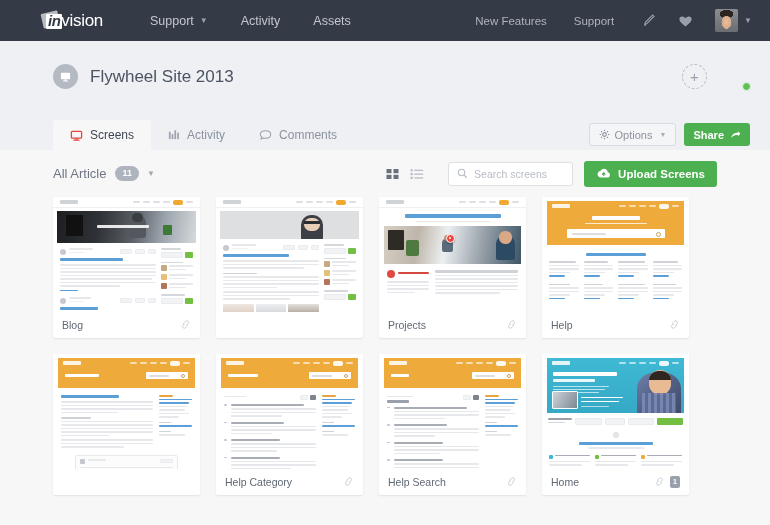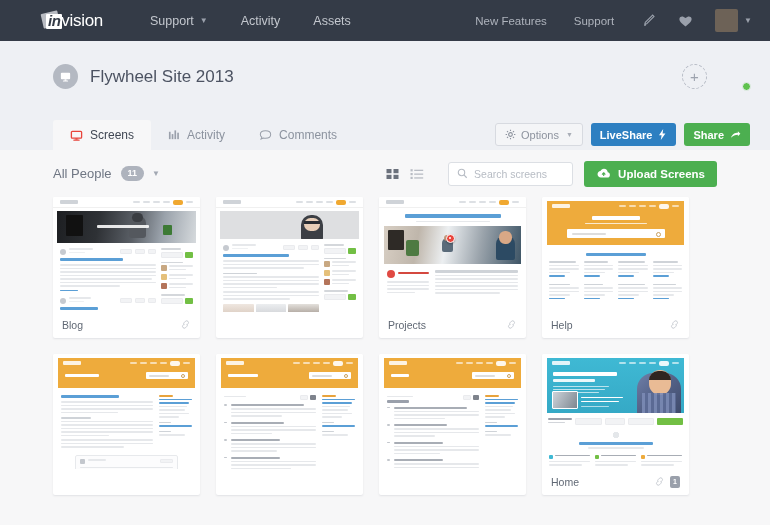--- a/index.html
+++ b/index.html
@@ -34,21 +34,21 @@
   .logo-vision {
     position: relative; z-index: 2; color: #fff; font-size: 17px;
     letter-spacing: -0.3px; line-height: 20px;
   }
   .nav-links { display: flex; margin-left: 47px; }
   .nav-link {
     color: #c3c7ce; font-size: 12.5px; margin-right: 33px;
     cursor: pointer; display: flex; align-items: center;
   }
   .chev { margin-left: 6px; font-size: 8px; color: #9aa0ab; }
-  .nav-right { margin-left: auto; display: flex; align-items: center; margin-right: 18px; text-align: right; }
+  .nav-right { margin-left: auto; display: flex; align-items: center; margin-right: 18px; }
   .nav-right .nav-link { font-size: 11.5px; margin-right: 27px; color: #aeb3bc; }
   .icon-btn { cursor: pointer; margin-right: 22px; display: flex; align-items: center; }
   .avatar-nav {
     width: 23px; height: 23px; border-radius: 2px; overflow: hidden;
     background: #6d6257; position: relative; cursor: pointer;
   }
   .avatar-face {
     position: absolute; width: 100%; height: 100%;
     background:
       radial-gradient(ellipse 7px 9px at 50% 58%, #e8c0a0 0%, #d8a988 70%, transparent 72%),
@@ -299,44 +299,36 @@
     <div class="btn btn-options">
       <span style="margin-right:5px;display:flex;">
         <svg width="11" height="11" viewBox="0 0 12 12">
           <circle cx="6" cy="6" r="2" fill="none" stroke="#8d939e" stroke-width="1.2"></circle>
           <path d="M6 0.7 L6 2.2 M6 9.8 L6 11.3 M0.7 6 L2.2 6 M9.8 6 L11.3 6 M2.2 2.2 L3.3 3.3 M8.7 8.7 L9.8 9.8 M9.8 2.2 L8.7 3.3 M3.3 8.7 L2.2 9.8" stroke="#8d939e" stroke-width="1.2"></path>
         </svg>
       </span>
       <span>Options</span>
       <span style="margin-left:7px;font-size:7px;color:#a9aeb7;">▼</span>
     </div>
-    <div class="btn btn-liveshare">
-      <span>LiveShare</span>
-      <span style="margin-left:6px;display:flex;">
-        <svg width="9" height="11" viewBox="0 0 9 11">
-            <path d="M5.2 0 L1 6.2 L3.6 6.2 L2.8 11 L7.4 4.5 L4.6 4.5 Z" fill="#fff"></path>
-          </svg>
-      </span>
-    </div>
     <div class="btn btn-share">
       <span>Share</span>
       <span style="margin-left:6px;display:flex;">
         <svg width="11" height="10" viewBox="0 0 12 10">
           <path d="M1 8 C2.5 4 5.5 2.6 8.6 2.6 L8.6 0.8 L11.3 3.6 L8.6 6.4 L8.6 4.6 C5.8 4.6 3.2 5.6 1 8 Z" fill="#fff"></path>
         </svg>
       </span>
     </div>
   </div>
 </div>
 
 <div class="content">
 
   <div class="filterbar">
     <div class="all-screens">
-      <span class="all-screens-label">All People</span>
+      <span class="all-screens-label">All Article</span>
       <span class="count-badge">11</span>
       <span class="filter-caret">▼</span>
     </div>
 
     <div class="filter-right">
       <div class="view-toggle">
         <span class="vbtn">
           <svg width="14" height="14" viewBox="0 0 14 14">
             <rect x="0.5" y="2" width="5" height="4.2" fill="#6b717c"></rect>
             <rect x="7.5" y="2" width="5" height="4.2" fill="#6b717c"></rect>
@@ -889,20 +881,31 @@
               <div class="mp-line" style="width:90%;"></div>
                 <div class="mp-line" style="width:62%;"></div>
               <div class="mp-line" style="width:12px;background:#cfd3d8;margin-top:4px;"></div>
               <div class="mp-line" style="width:100%;background:#5b9fd6;"></div>
               <div class="mp-line" style="width:12px;background:#cfd3d8;margin-top:4px;"></div>
               <div class="mp-line" style="width:80%;"></div>
             </div>
           </div>
         </div>
       </div>
+      <div class="card-foot">
+        <span>Help Category</span>
+        <span class="foot-right">
+          <span>
+            <svg width="11" height="9" viewBox="0 0 12 10">
+              <path d="M4.6 5.6 A2 2 0 0 1 4.6 2.8 L6.1 1.3 A2 2 0 0 1 8.9 4.1 L8.2 4.8" fill="none" stroke="#c2c6cd" stroke-width="1"></path>
+              <path d="M7.4 4.4 A2 2 0 0 1 7.4 7.2 L5.9 8.7 A2 2 0 0 1 3.1 5.9 L3.8 5.2" fill="none" stroke="#c2c6cd" stroke-width="1"></path>
+            </svg>
+          </span>
+        </span>
+      </div>
     </div>
 
     <div class="card">
       <div class="thumb">
         <div class="mp">
           <div style="margin:4px 5px 0;height:30px;background:#eeab3c;position:relative;overflow:hidden;">
             <div class="mp-nav on-hero" style="height:10px;padding:0 5px;">
               <span class="mp-logo light"></span>
               <span class="mp-menu">
                 <i class="mp-mi light"></i>
@@ -984,20 +987,31 @@
               <div class="mp-line" style="width:90%;"></div>
                 <div class="mp-line" style="width:62%;"></div>
               <div class="mp-line" style="width:12px;background:#cfd3d8;margin-top:4px;"></div>
               <div class="mp-line" style="width:100%;background:#5b9fd6;"></div>
               <div class="mp-line" style="width:12px;background:#cfd3d8;margin-top:4px;"></div>
               <div class="mp-line" style="width:80%;"></div>
             </div>
           </div>
         </div>
       </div>
+      <div class="card-foot">
+        <span>Help Search</span>
+        <span class="foot-right">
+          <span>
+            <svg width="11" height="9" viewBox="0 0 12 10">
+              <path d="M4.6 5.6 A2 2 0 0 1 4.6 2.8 L6.1 1.3 A2 2 0 0 1 8.9 4.1 L8.2 4.8" fill="none" stroke="#c2c6cd" stroke-width="1"></path>
+              <path d="M7.4 4.4 A2 2 0 0 1 7.4 7.2 L5.9 8.7 A2 2 0 0 1 3.1 5.9 L3.8 5.2" fill="none" stroke="#c2c6cd" stroke-width="1"></path>
+            </svg>
+          </span>
+        </span>
+      </div>
     </div>
 
     <div class="card">
       <div class="thumb">
         <div class="mp">
           <div style="margin:4px 5px 0;height:55px;background:linear-gradient(180deg,#3fb9d4 0%,#35a9c6 100%);position:relative;overflow:hidden;">
             <div class="mp-nav on-hero" style="height:10px;padding:0 5px;">
               <span class="mp-logo light"></span>
               <span class="mp-menu">
                 <i class="mp-mi light"></i>

